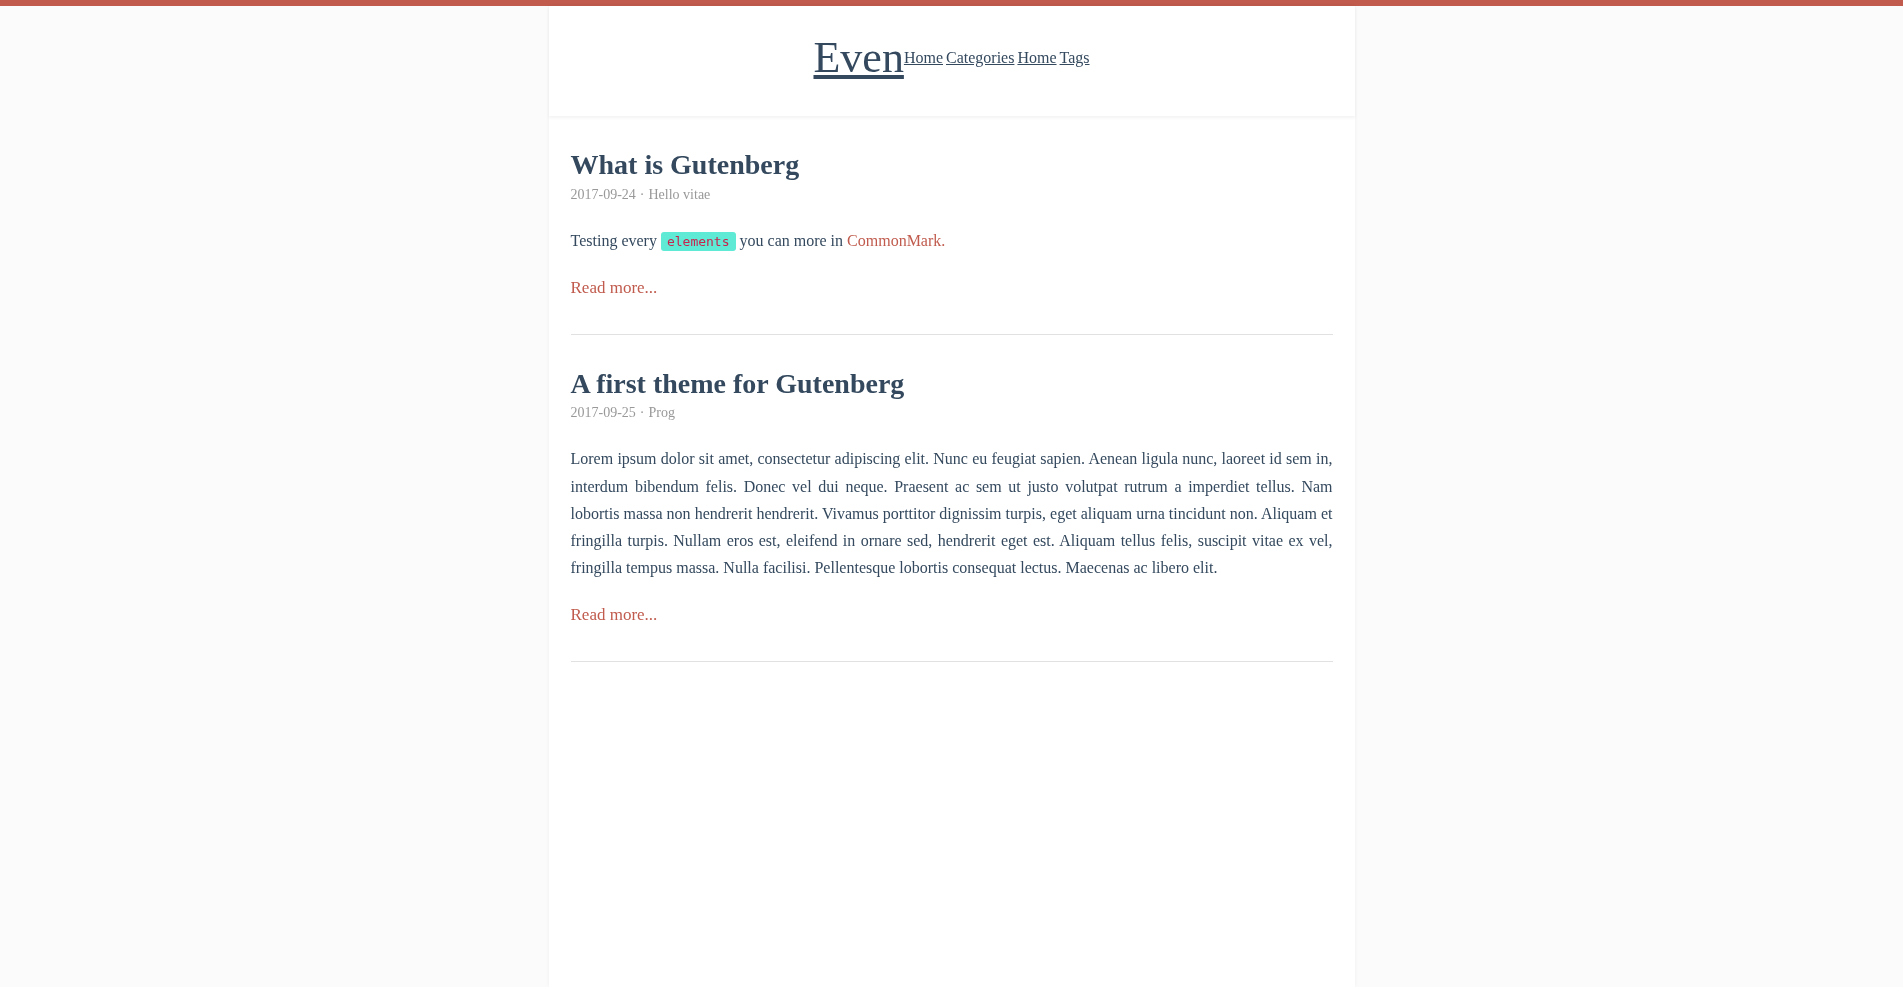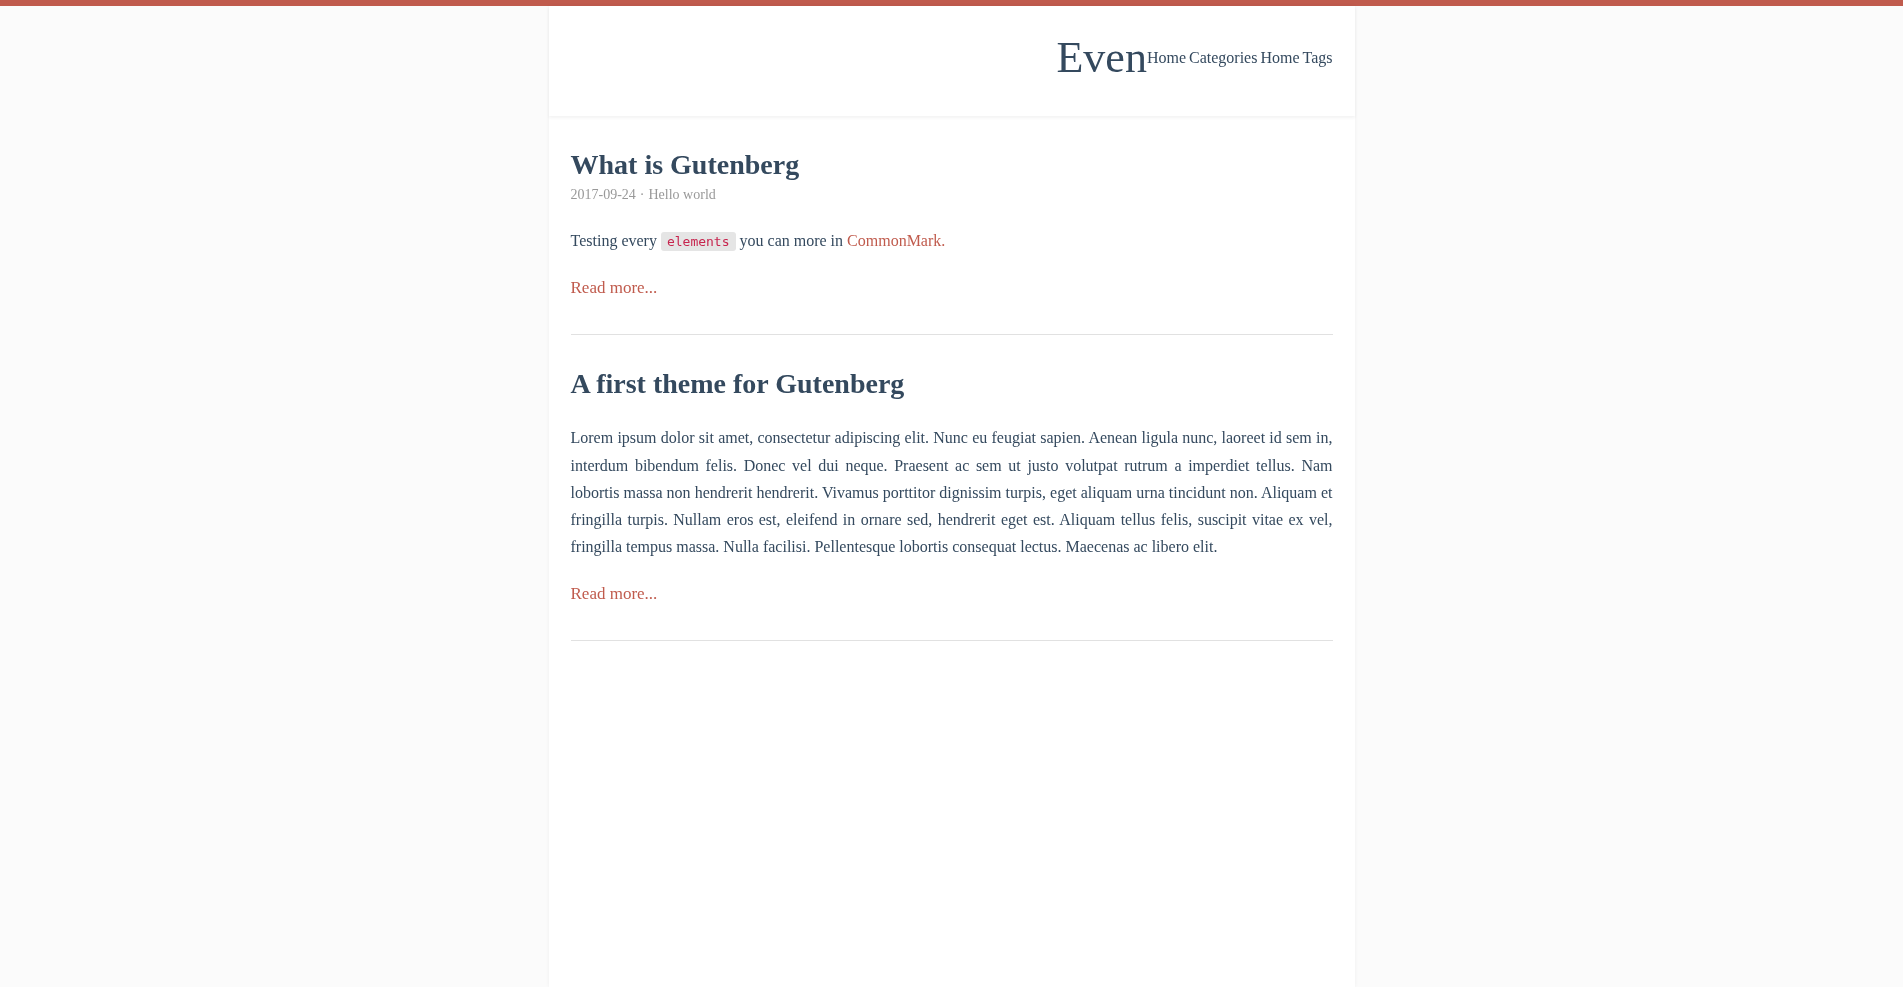--- a/index.html
+++ b/index.html
@@ -21,24 +21,25 @@
   .container {
     width: 806px;
     margin: 0 auto;
     background: #ffffff;
     min-height: calc(100vh - 6px);
     box-shadow: 0 0 4px rgba(0,0,0,0.05);
   }
 
   header.site-header {
     display: flex;
-    justify-content: flex-end;
+    justify-content: center;
     align-items: center;
     padding: 30px 22px 36px 22px;
     box-shadow: 0 2px 3px rgba(0,0,0,0.05);
+    text-decoration: underline;
   }
   .logo {
     font-size: 44px;
     line-height: 1;
     color: #34495e;
     font-weight: 400;
   }
   nav.main-nav { font-size: 16px; }
   nav.main-nav a.nav-link {
     margin-left: 3px;
@@ -65,21 +66,21 @@
   .post-summary {
     margin: 24px 0 0 0;
     font-size: 16px;
     line-height: 1.7;
     text-align: justify;
   }
   .post-summary code {
     font-family: "DejaVu Sans Mono", monospace;
     font-size: 13px;
     color: #c7254e;
-    background: #e5e5e5;
+    background: #5eead4;
     padding: 2px 6px;
     border-radius: 3px;
   }
   .post-summary a.inline-link,
   .post-summary .accent-text { color: #c05b4d; }
   a.read-more {
     display: inline-block;
     margin-top: 24px;
     font-size: 17px;
     color: #c05b4d;
@@ -98,27 +99,30 @@
 <div class="container">
   <header class="site-header">
     <a class="logo" href="#">Even</a>
     <nav class="main-nav"><a class="nav-link" href="#">Home</a><a class="nav-link" href="#">Categories</a><a class="nav-link" href="#">Home</a><a class="nav-link" href="#">Tags</a></nav>
   </header>
 
   <main class="post-list">
   <article class="post">
     <h1 class="post-title">What is Gutenberg</h1>
     <div class="post-meta">
-      <span>2017-09-24</span><span class="meta-sep">·</span><a href="#">Hello world</a>
+      <span>2017-09-24</span><span class="meta-sep">·</span><a href="#">Hello vitae</a>
     </div>
     <p class="post-summary"><span>Testing every </span><code>elements</code><span> you can more in </span><a class="inline-link" href="#">CommonMark</a><span class="accent-text">.</span></p>
     <a class="read-more" href="#">Read more...</a>
   </article>
   <hr class="post-divider">
 
   <article class="post">
     <h1 class="post-title">A first theme for Gutenberg</h1>
+    <div class="post-meta">
+      <span>2017-09-25</span><span class="meta-sep">·</span><a href="#">Prog</a>
+    </div>
     <p class="post-summary"><span>Lorem ipsum dolor sit amet, consectetur adipiscing elit. Nunc eu feugiat sapien. Aenean ligula nunc, laoreet id sem in, interdum bibendum felis. Donec vel dui neque. Praesent ac sem ut justo volutpat rutrum a imperdiet tellus. Nam lobortis massa non hendrerit hendrerit. Vivamus porttitor dignissim turpis, eget aliquam urna tincidunt non. Aliquam et fringilla turpis. Nullam eros est, eleifend in ornare sed, hendrerit eget est. Aliquam tellus felis, suscipit vitae ex vel, fringilla tempus massa. Nulla facilisi. Pellentesque lobortis consequat lectus. Maecenas ac libero elit.</span></p>
     <a class="read-more" href="#">Read more...</a>
   </article>
   <hr class="post-divider">
 </main>
 </div>
 
 </body></html>

